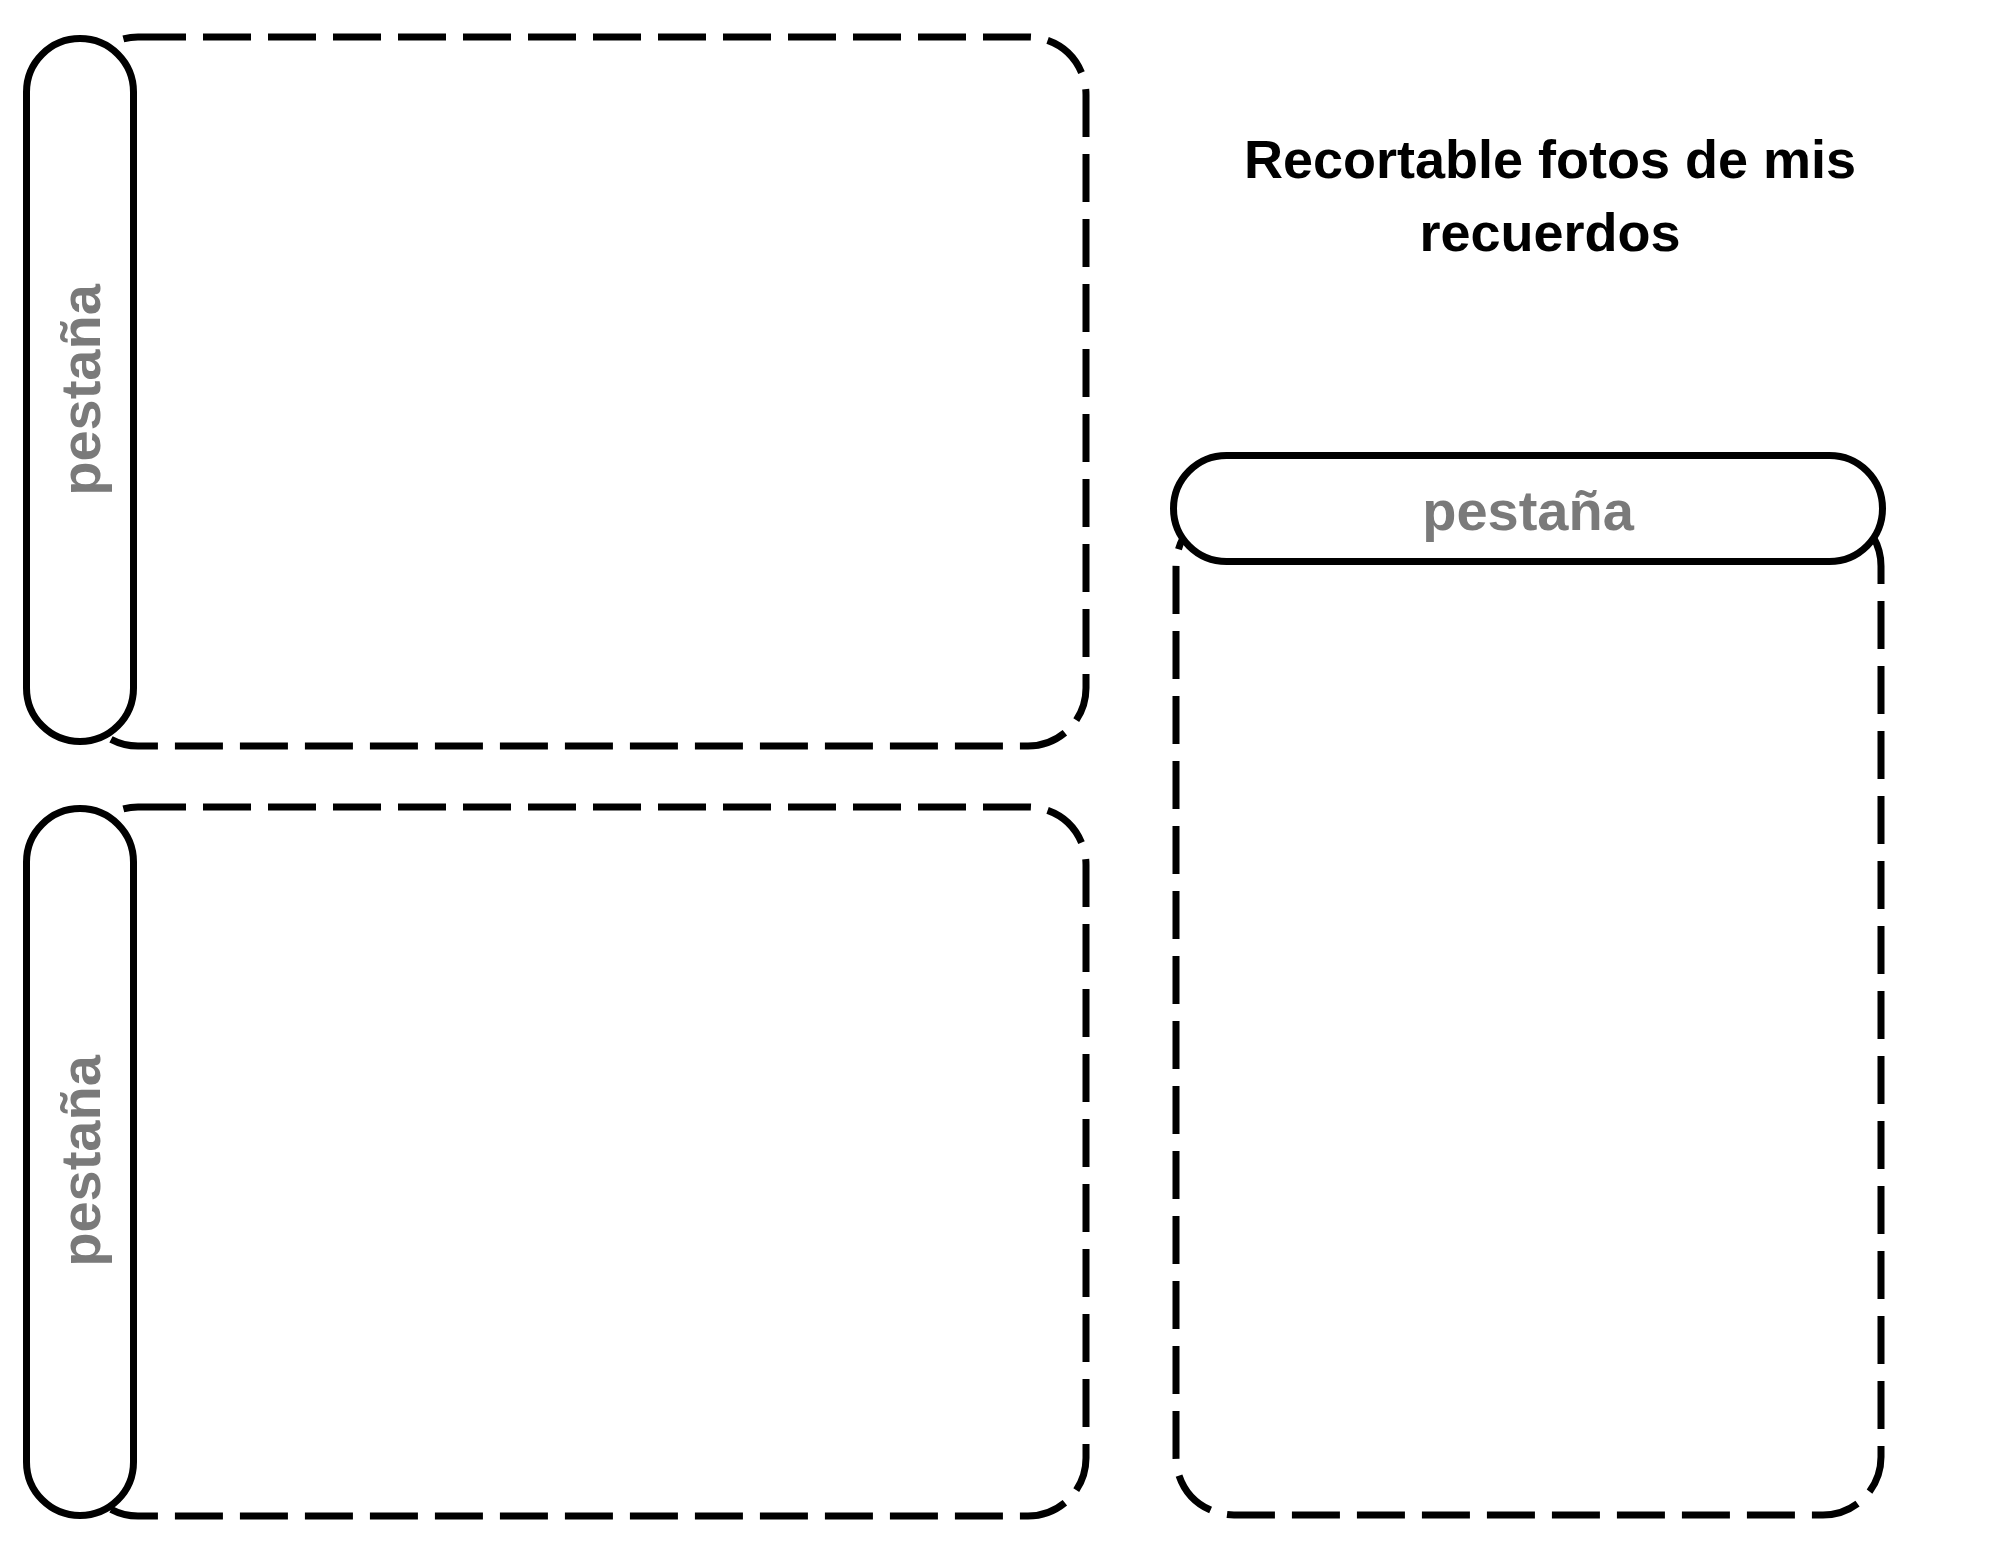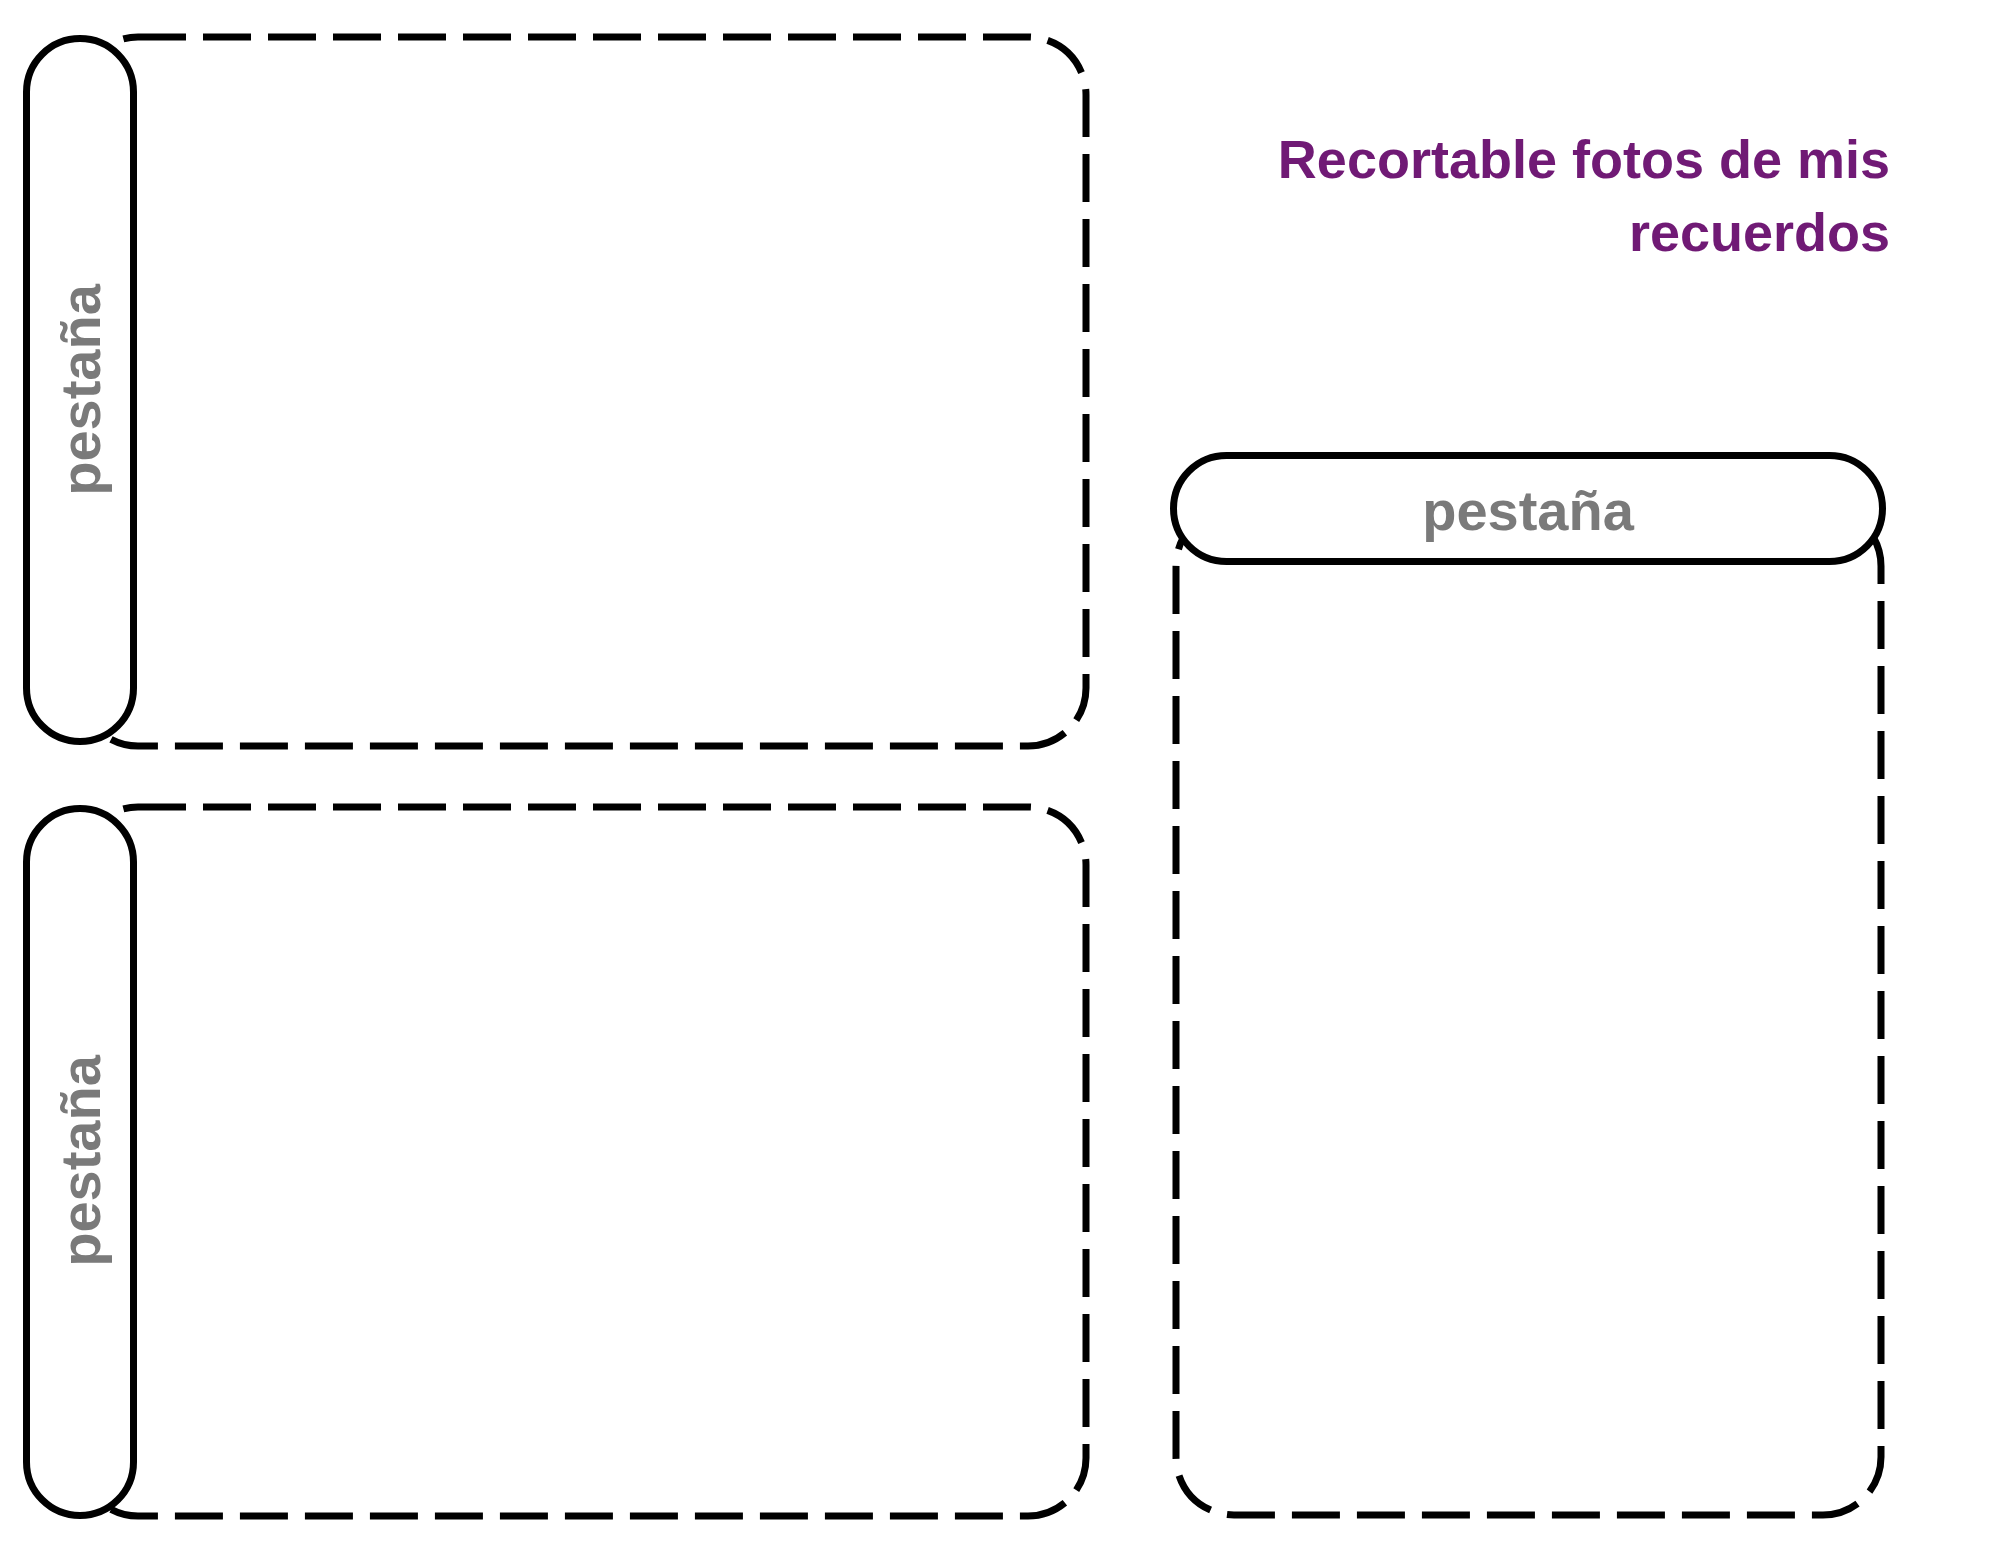--- a/index.html
+++ b/index.html
@@ -32,25 +32,25 @@
   .tab-outline {
     fill: #ffffff;
     stroke: #000000;
     stroke-width: 7;
   }
   .page-title {
     position: absolute;
     left: 1210px;
     top: 123px;
     width: 680px;
-    text-align: right;
+    text-align: center;
     font-size: 54px;
     line-height: 73px;
     font-weight: bold;
-    color: #701a75;
+    color: #000000;
     letter-spacing: 0px;
   }
   .tab-label {
     position: absolute;
     font-size: 56px;
     font-weight: bold;
     color: #7a7a7a;
     white-space: nowrap;
   }
   .tab-label.vertical {

